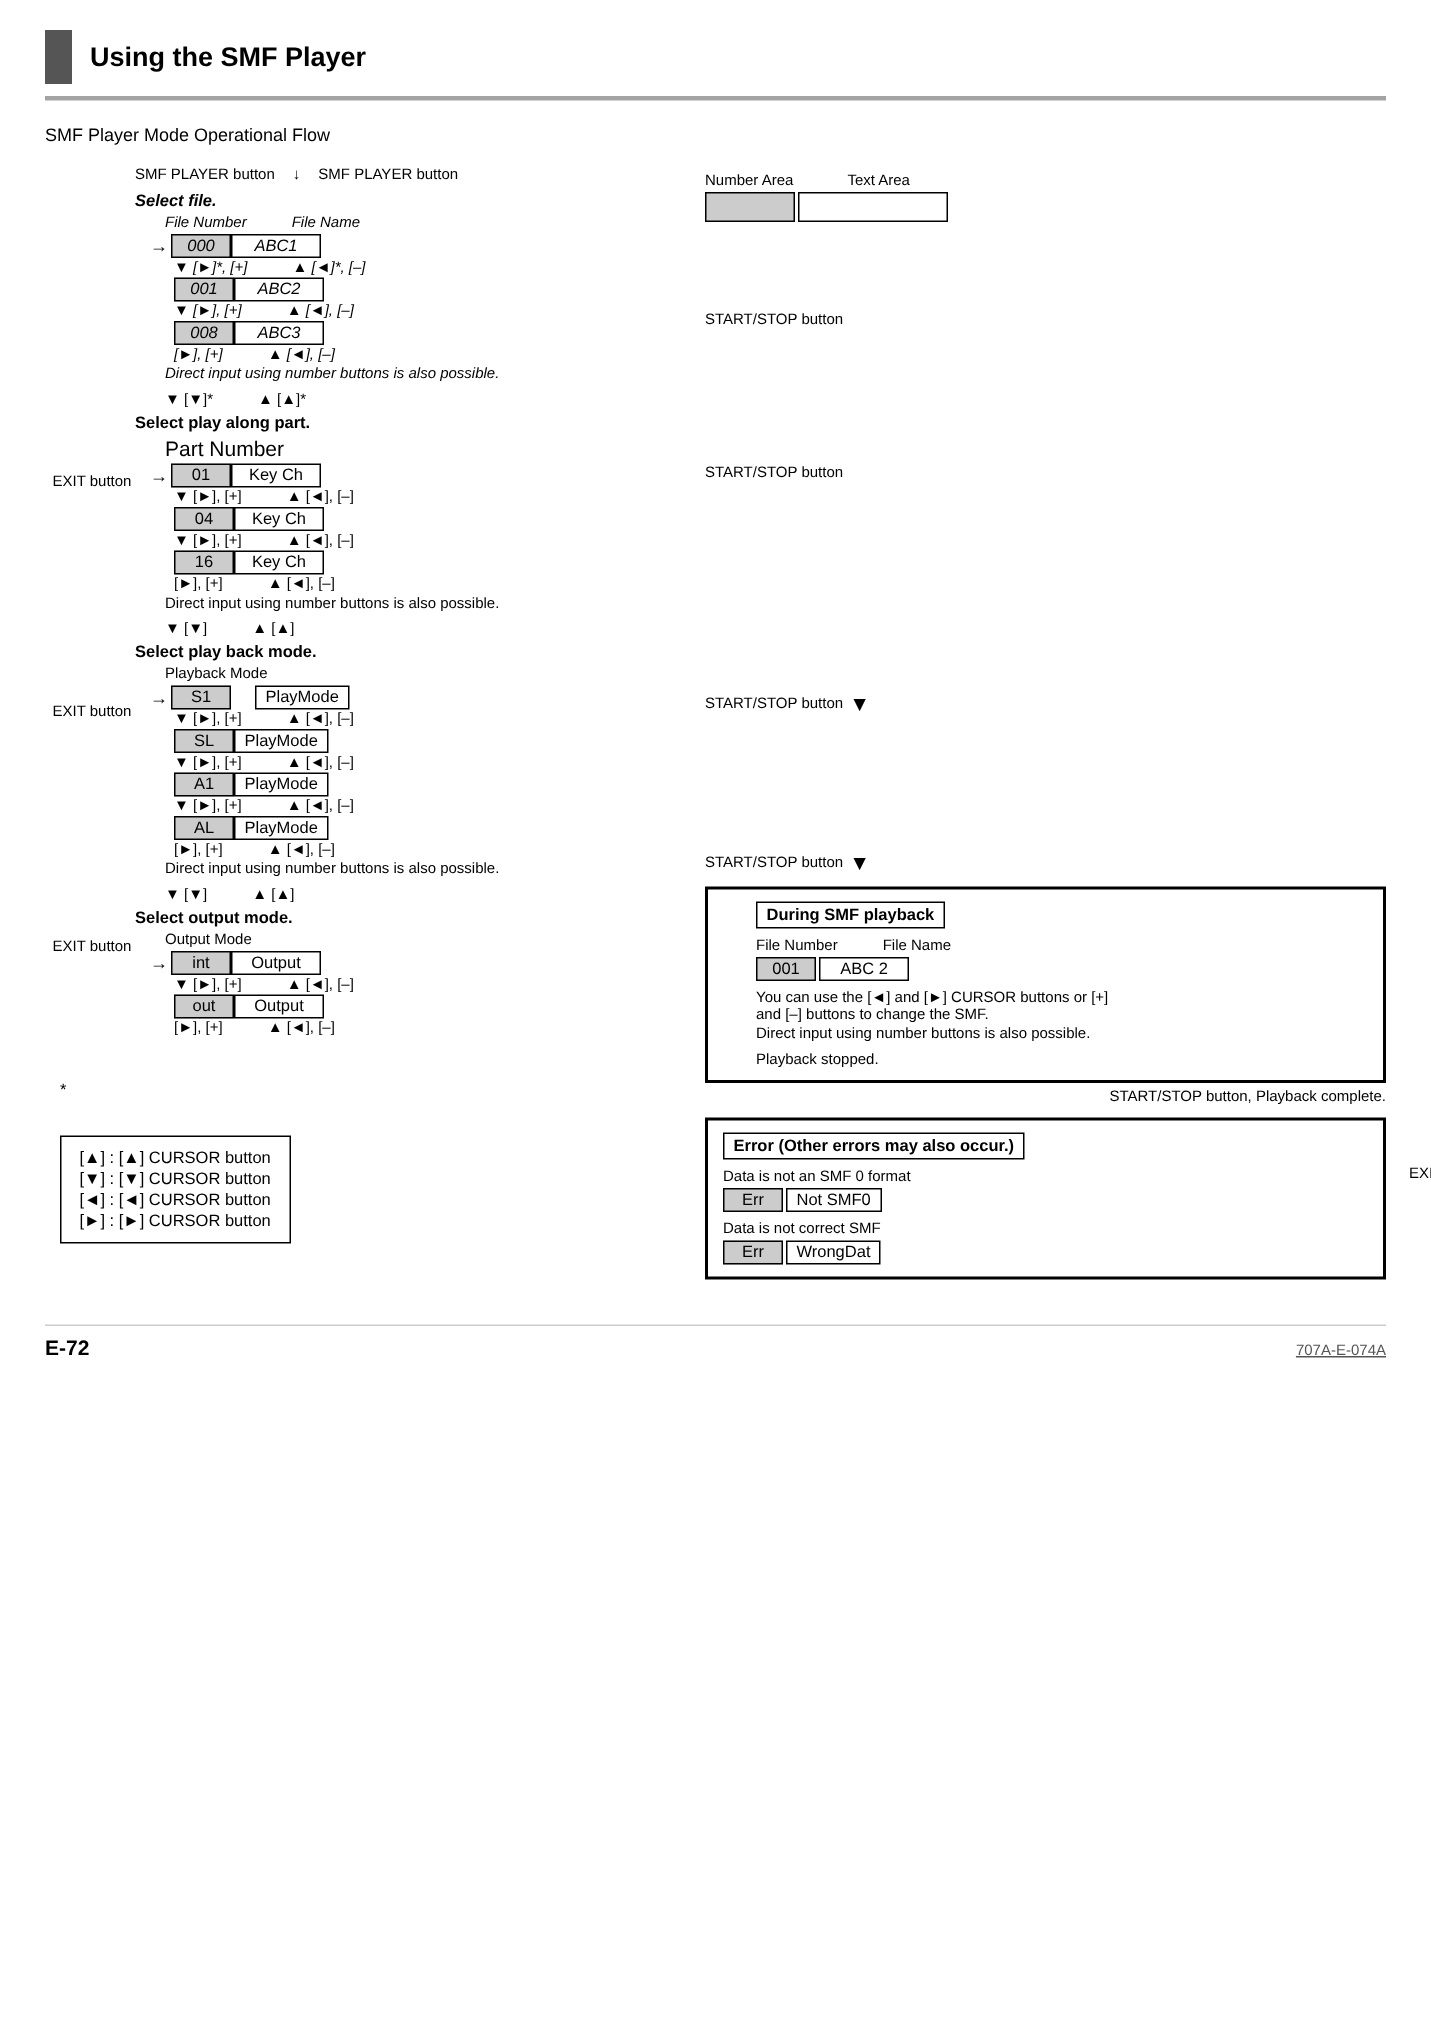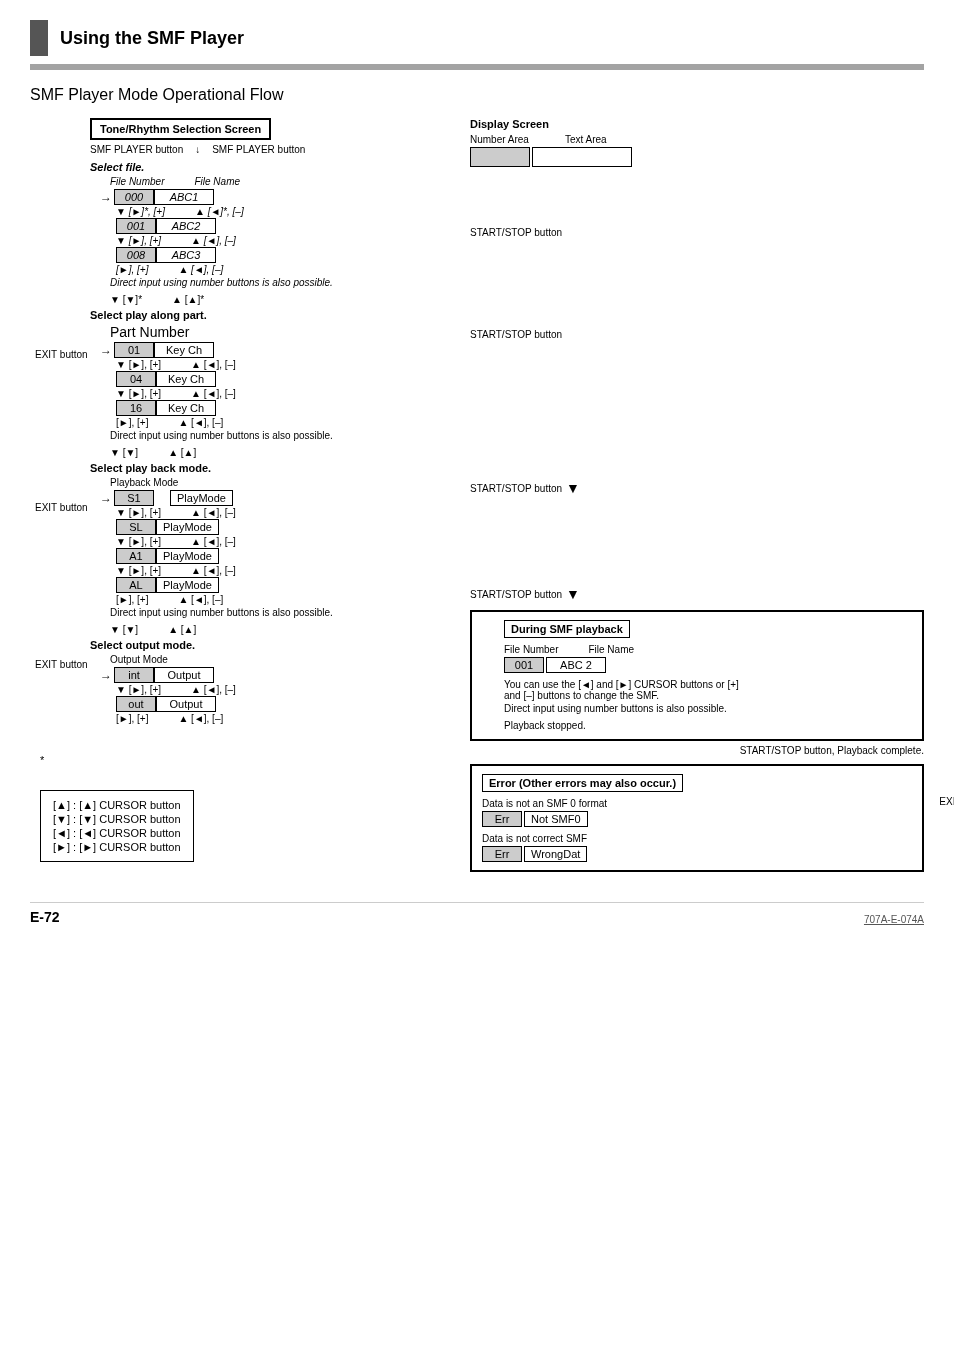--- a/index.html
+++ b/index.html
@@ -8,37 +8,37 @@
       font-size: 11px;
       background: #fff;
       color: #000;
       width: 954px;
       min-height: 1348px;
       padding: 20px 30px;
     }
     .page-header {
       display: flex;
       align-items: center;
-      border-bottom: 6px solid #a3a3a3;
+      border-bottom: 3px solid #a3a3a3;
       padding-bottom: 8px;
       margin-bottom: 16px;
     }
     .header-accent {
       width: 18px;
       height: 36px;
       background: #555;
       margin-right: 12px;
       flex-shrink: 0;
     }
     .page-title {
       font-size: 18px;
       font-weight: bold;
     }
     .section-title {
-      font-size: 16px;
+      font-size: 12px;
       margin-bottom: 14px;
     }
     .flow-container {
       display: flex;
       position: relative;
       gap: 0;
     }
     .left-col {
       width: 420px;
       flex-shrink: 0;
@@ -106,23 +106,20 @@
   <div class="header-accent"></div>
   <div class="page-title">Using the SMF Player</div>
 </div>
 
 <div class="section-title">SMF Player Mode Operational Flow</div>
 
 <div class="flow-container">
 
   <div class="left-col">
 
-    <div style="margin-left:60px; margin-bottom:4px;">
-      <div class="bold-border-box" style="font-weight:bold; font-size:11px;">Tone/Rhythm Selection Screen</div>
-    </div>
 
     <div style="display:flex; margin-left:60px; margin-bottom:6px; align-items:center; gap:4px; font-size:10px;">
       <span>SMF PLAYER button</span>
       <span style="margin:0 8px;">↓</span>
       <span>SMF PLAYER button</span>
     </div>
 
     <div class="section-block" style="margin-left:60px;font-style:italic;">
       <div style="font-weight:bold; margin-bottom:3px;">Select file.</div>
 
@@ -310,21 +307,20 @@
         <div style="margin-bottom:2px;">[◄] : [◄] CURSOR button</div>
         <div>[►] : [►] CURSOR button</div>
       </div>
     </div>
 
   </div>
 
   <div class="right-col">
 
     <div class="display-screen-area">
-      <div style="font-weight:bold; margin-bottom:4px;">Display Screen</div>
       <div style="display:flex; gap:6px; margin-bottom:2px; margin-top:4px; font-size:10px;text-align:center;">
         <span>Number Area</span>
         <span style="margin-left:30px;">Text Area</span>
       </div>
 
       <div style="display:flex; gap:2px; margin-bottom:16px;">
         <div style="width:60px; height:20px; background:#ccc; border:1px solid #000;"></div>
         <div style="width:100px; height:20px; background:#fff; border:1px solid #000;"></div>
       </div>
     </div>

